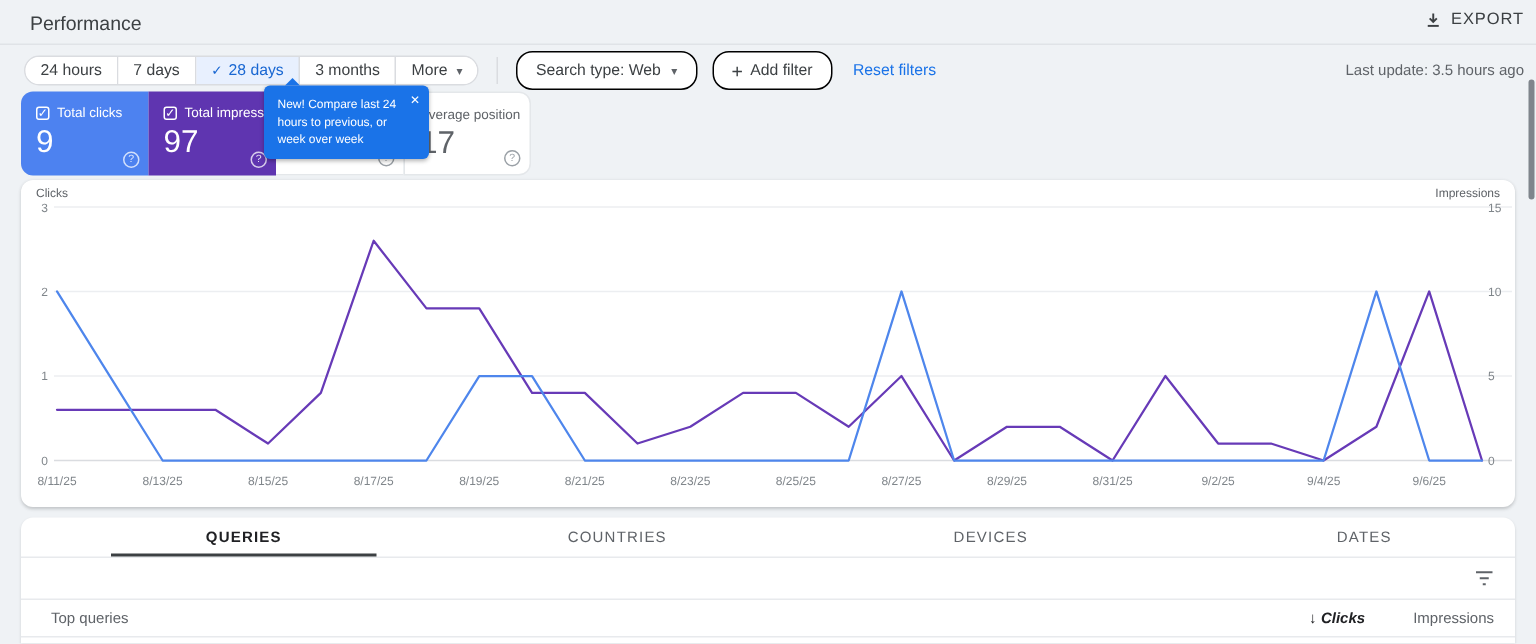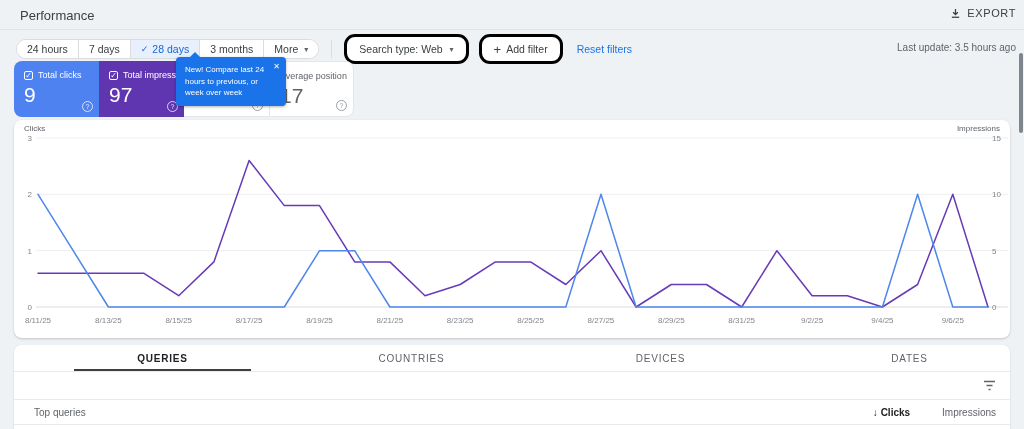--- a/index.html
+++ b/index.html
@@ -19,21 +19,21 @@
   .toolbar { position:absolute; left:0; top:30px; width:1024px; height:28px; }
   .toolbar-left { position:absolute; left:16px; top:4px; display:flex; align-items:center; }
   .seg-group { display:flex; border:1px solid #dadce0; border-radius:10px; background:#fff; overflow:hidden; height:20px; }
   .chip-seg { display:flex; align-items:center; gap:4px; padding:0 10px; font-family:inherit; font-size:10.5px;
     color:#3c4043; background:#fff; border:none; border-right:1px solid #dadce0; cursor:pointer; white-space:nowrap; }
   .chip-seg:last-child { border-right:none; }
   .chip-seg.sel { background:#e8f0fe; color:#1967d2; font-weight:500; }
   .chip-seg .chk { font-size:9px; color:#1967d2; }
   .caret { font-size:8px; color:#5f6368; margin-left:2px; }
   .v-divider { width:1px; height:18px; background:#dadce0; margin:0 12px; }
-  .pill { display:flex; align-items:center; gap:5px; height:22px; padding:12px 12px; border:3px solid #000000;
+  .pill { display:flex; align-items:center; gap:5px; height:22px; padding:12px 12px; border:1px solid #000000;
     border-radius:11px; background:#fff; font-family:inherit; font-size:10.5px; color:#3c4043; cursor:pointer; white-space:nowrap; }
   .pill .plus { font-size:13px; color:#3c4043; line-height:1; }
   .link-btn { background:none; border:none; font-family:inherit; font-size:10.5px; font-weight:500;
     color:#1a73e8; margin-left:14px; cursor:pointer; }
   .last-update { position:absolute; right:8px; top:12px; font-size:10px; color:#5f6368; }
   
   .cards-row { position:absolute; left:14px; top:61px; display:flex; }
   .card { position:relative; width:85px; height:56px; padding:9px 8px 6px 10px; cursor:pointer; }
   .card.first { border-radius:8px 0 0 8px; }
   .card.last  { border-radius:0 8px 8px 0; }
@@ -75,21 +75,21 @@
   .tab { flex:1; position:relative; background:none; border:none; font-family:inherit; font-size:10px;
     letter-spacing:.8px; color:#5f6368; cursor:pointer;margin-left:48px; }
   .tab.active { color:#202124; font-weight:700; }
   .tab.active::after { content:""; position:absolute; left:12px; right:12px; bottom:0; height:2px; background:#3c4043; }
   .filter-row { position:relative; height:27px; }
   .filter-btn { position:absolute; right:14px; top:7px; background:none; border:none; cursor:pointer; padding:0; }
   .thead-row { position:relative; height:26px; border-top:1px solid #e8eaed; border-bottom:1px solid #e8eaed;
     display:flex; align-items:center; }
   .th-queries { padding-left:20px; font-size:10px; color:#5f6368; }
   .th-right { margin-left:auto; display:flex; gap:32px; padding-right:14px; align-items:center; }
-  .th-clicks { font-size:10px; font-weight:700; color:#202124; cursor:pointer; background:none; border:none; font-family:inherit; }
+  .th-clicks { font-size:10px; font-weight:700; color:#202124; cursor:pointer; background:none; border:none; font-family:inherit;font-style:italic; }
   .th-clicks .sort { font-weight:400; margin-right:3px; }
   .th-impr { font-size:10px; color:#5f6368; cursor:pointer; background:none; border:none; font-family:inherit; }
   
   .scroll-thumb { position:absolute; right:1px; top:53px; width:4px; height:80px; border-radius:2px; background:#7f858c; }
 </style>
 </head>
 <body>
 
 <div class="top-header">
   <div class="page-title">Performance</div>

